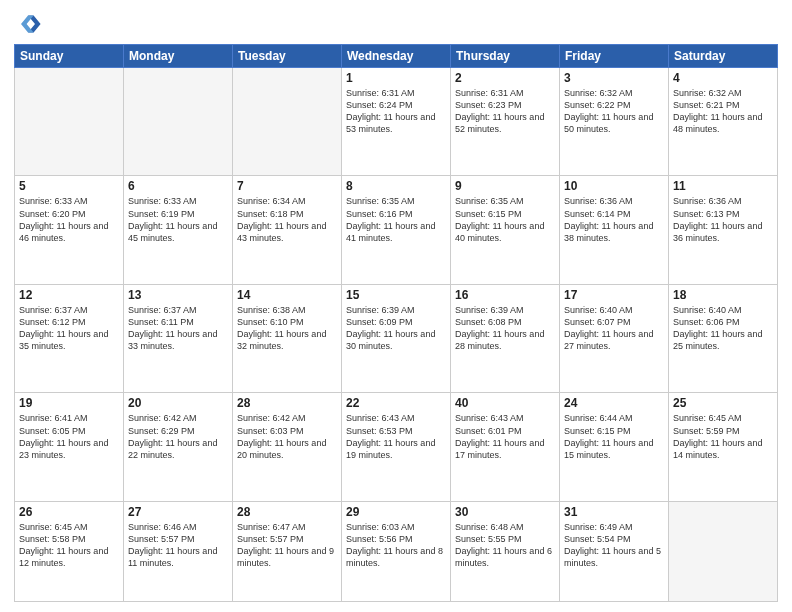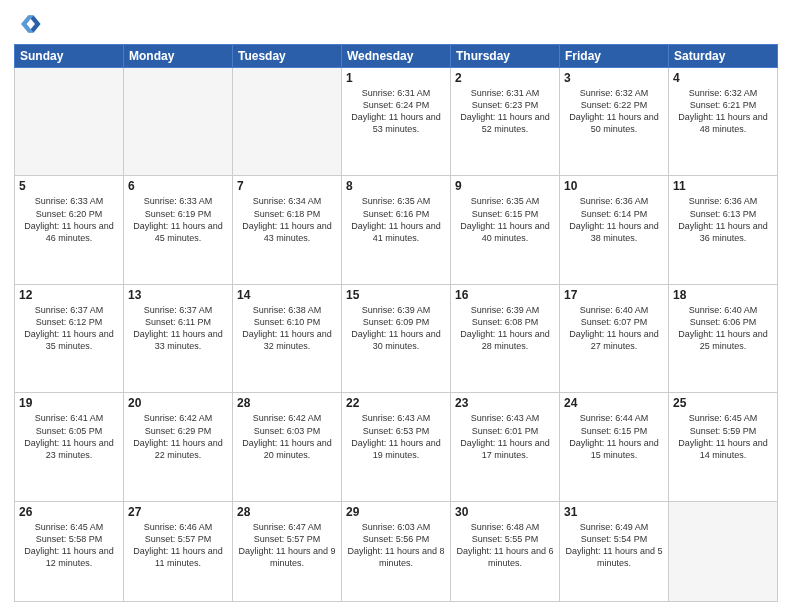--- a/index.html
+++ b/index.html
@@ -84,21 +84,20 @@
       font-size: 12px;
       font-weight: bold;
       color: #222;
       display: block;
       margin-bottom: 2px;
     }
     .day-info {
       font-size: 9px;
       color: #333;
       line-height: 1.35;
-      text-align: center;
     }
     .last-row td {
       height: 72px;
     }
   </style>
 </head>
 <body>
 
 <div class="page">
   <div class="header">
@@ -289,21 +288,21 @@
 and 20 minutes.</div>
           </td>
           <td>
             <span class="day-number">22</span>
             <div class="day-info">Sunrise: 6:43 AM
 Sunset: 6:53 PM
 Daylight: 11 hours
 and 19 minutes.</div>
           </td>
           <td>
-            <span class="day-number">23</span>
+            <span class="day-number">40</span>
             <div class="day-info">Sunrise: 6:43 AM
 Sunset: 6:01 PM
 Daylight: 11 hours
 and 17 minutes.</div>
           </td>
           <td>
             <span class="day-number">24</span>
             <div class="day-info">Sunrise: 6:44 AM
 Sunset: 6:15 PM
 Daylight: 11 hours

